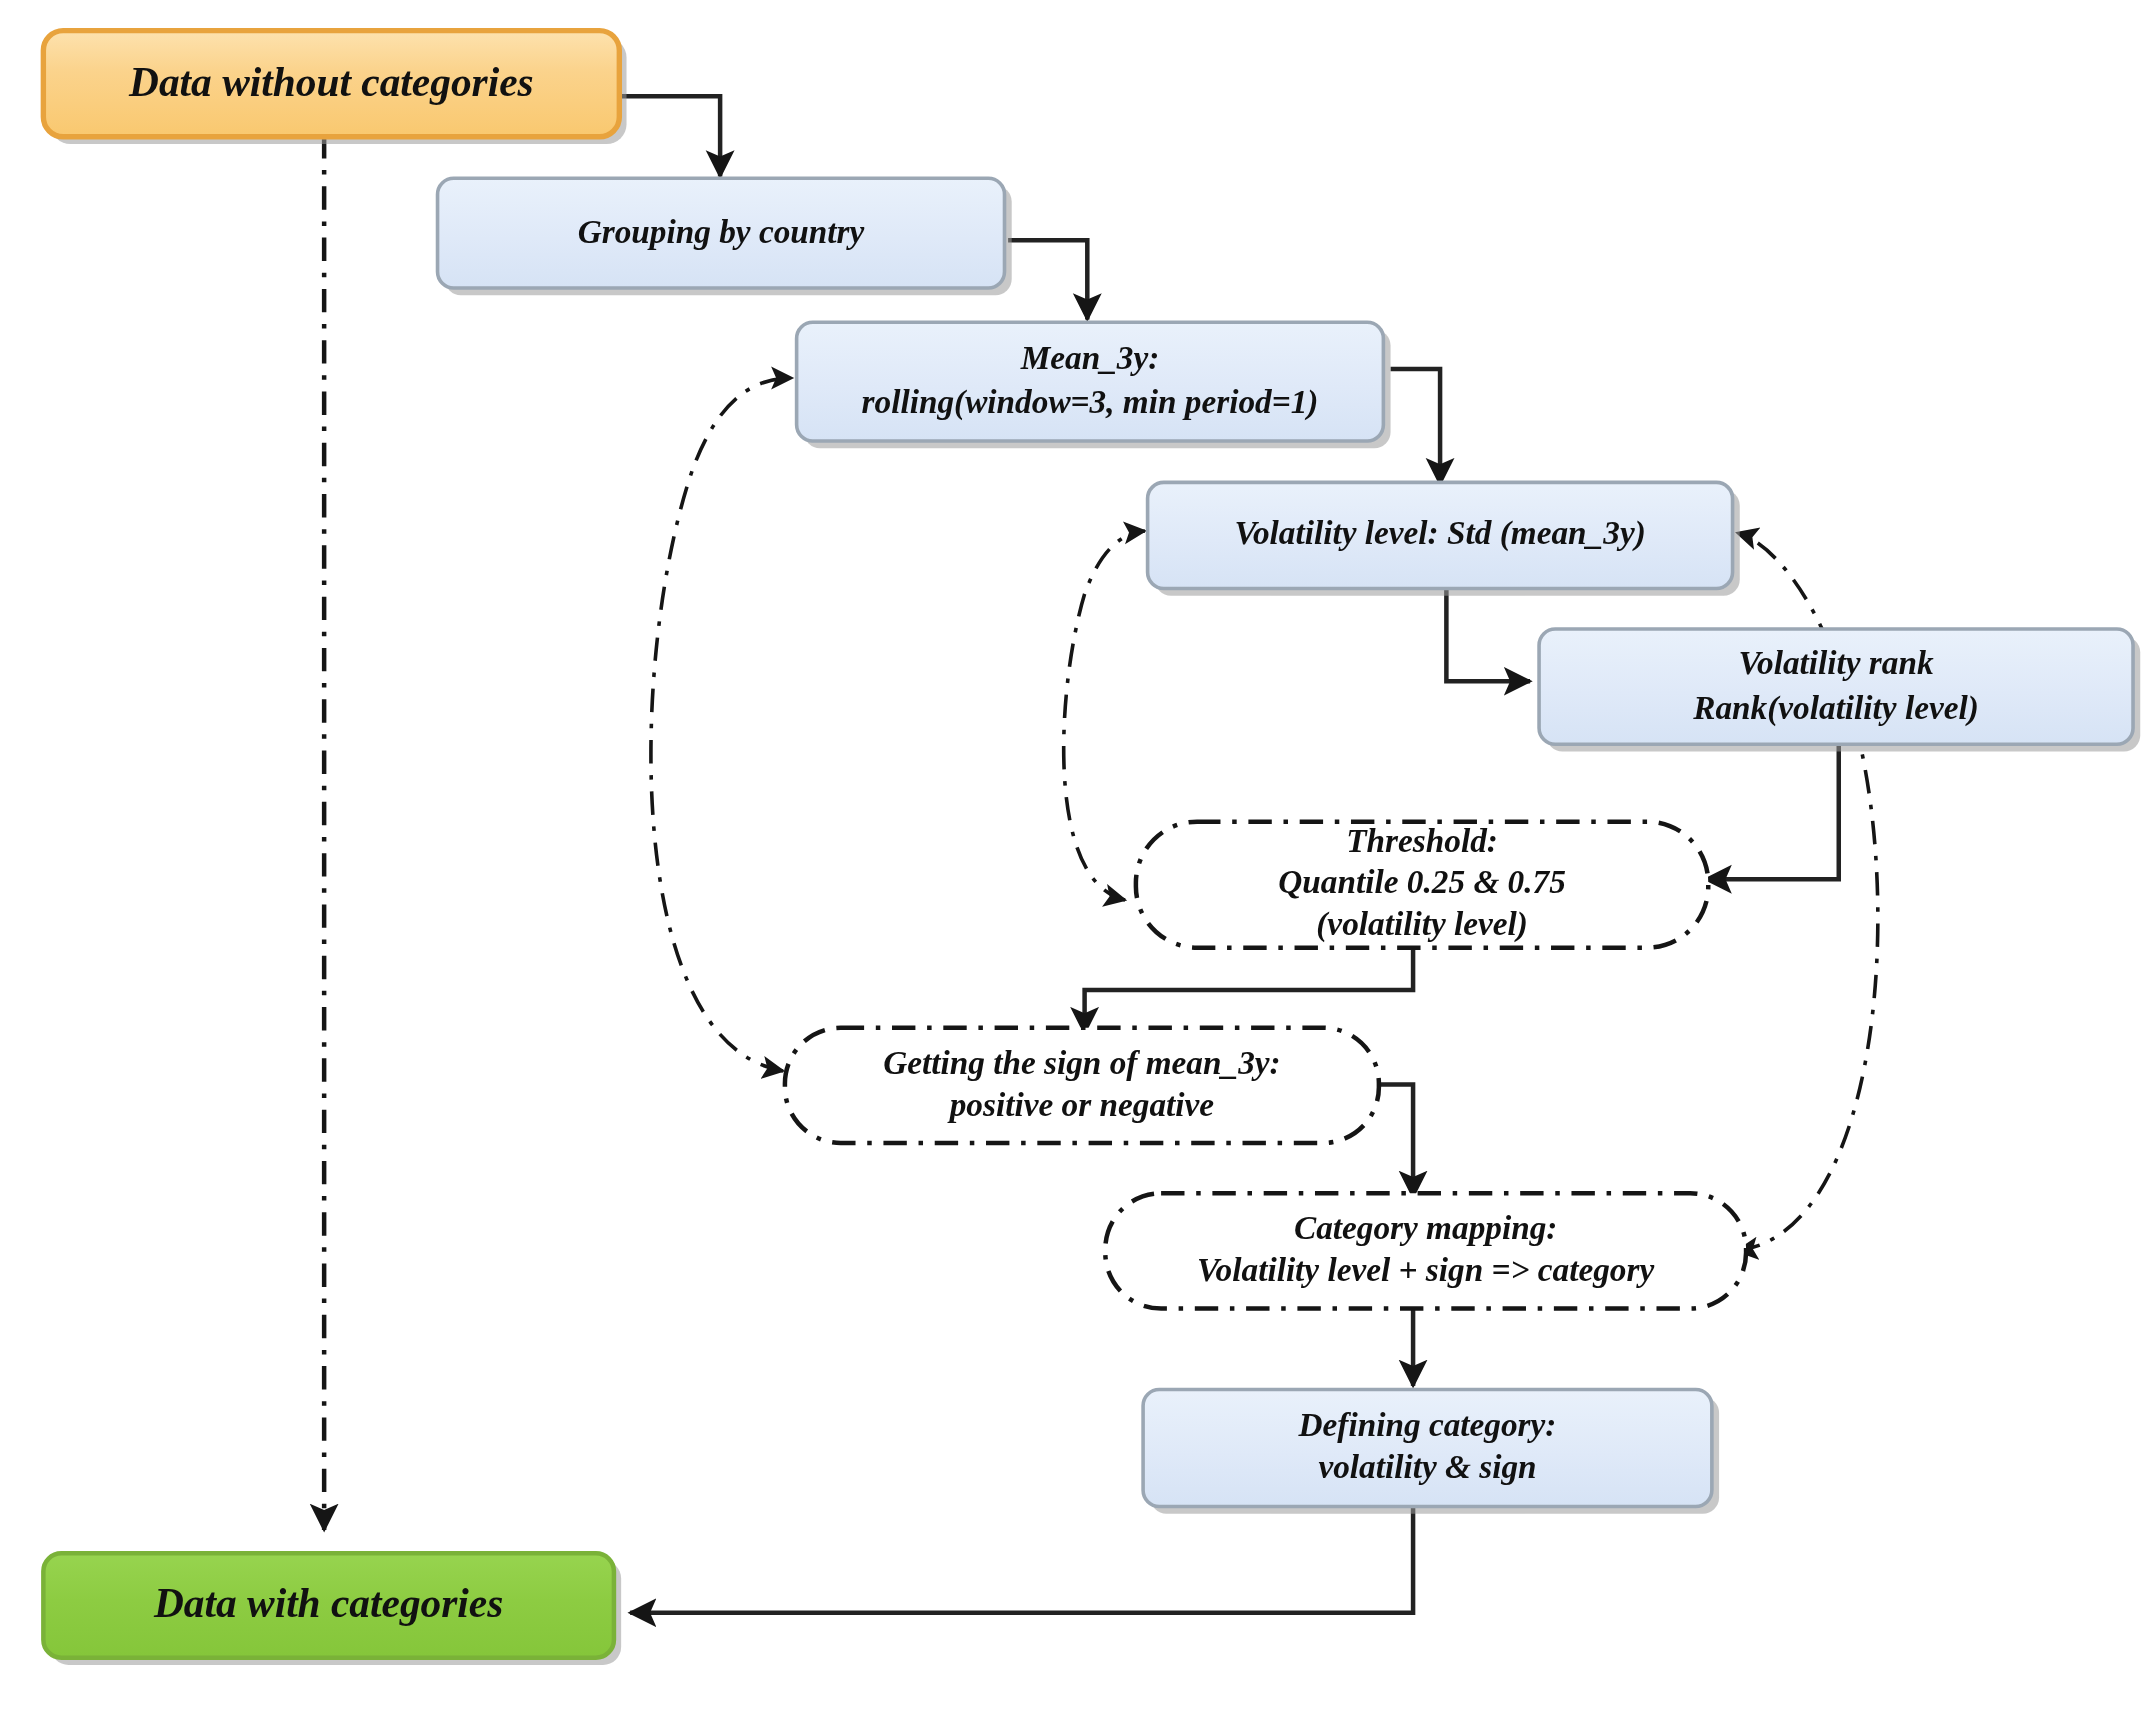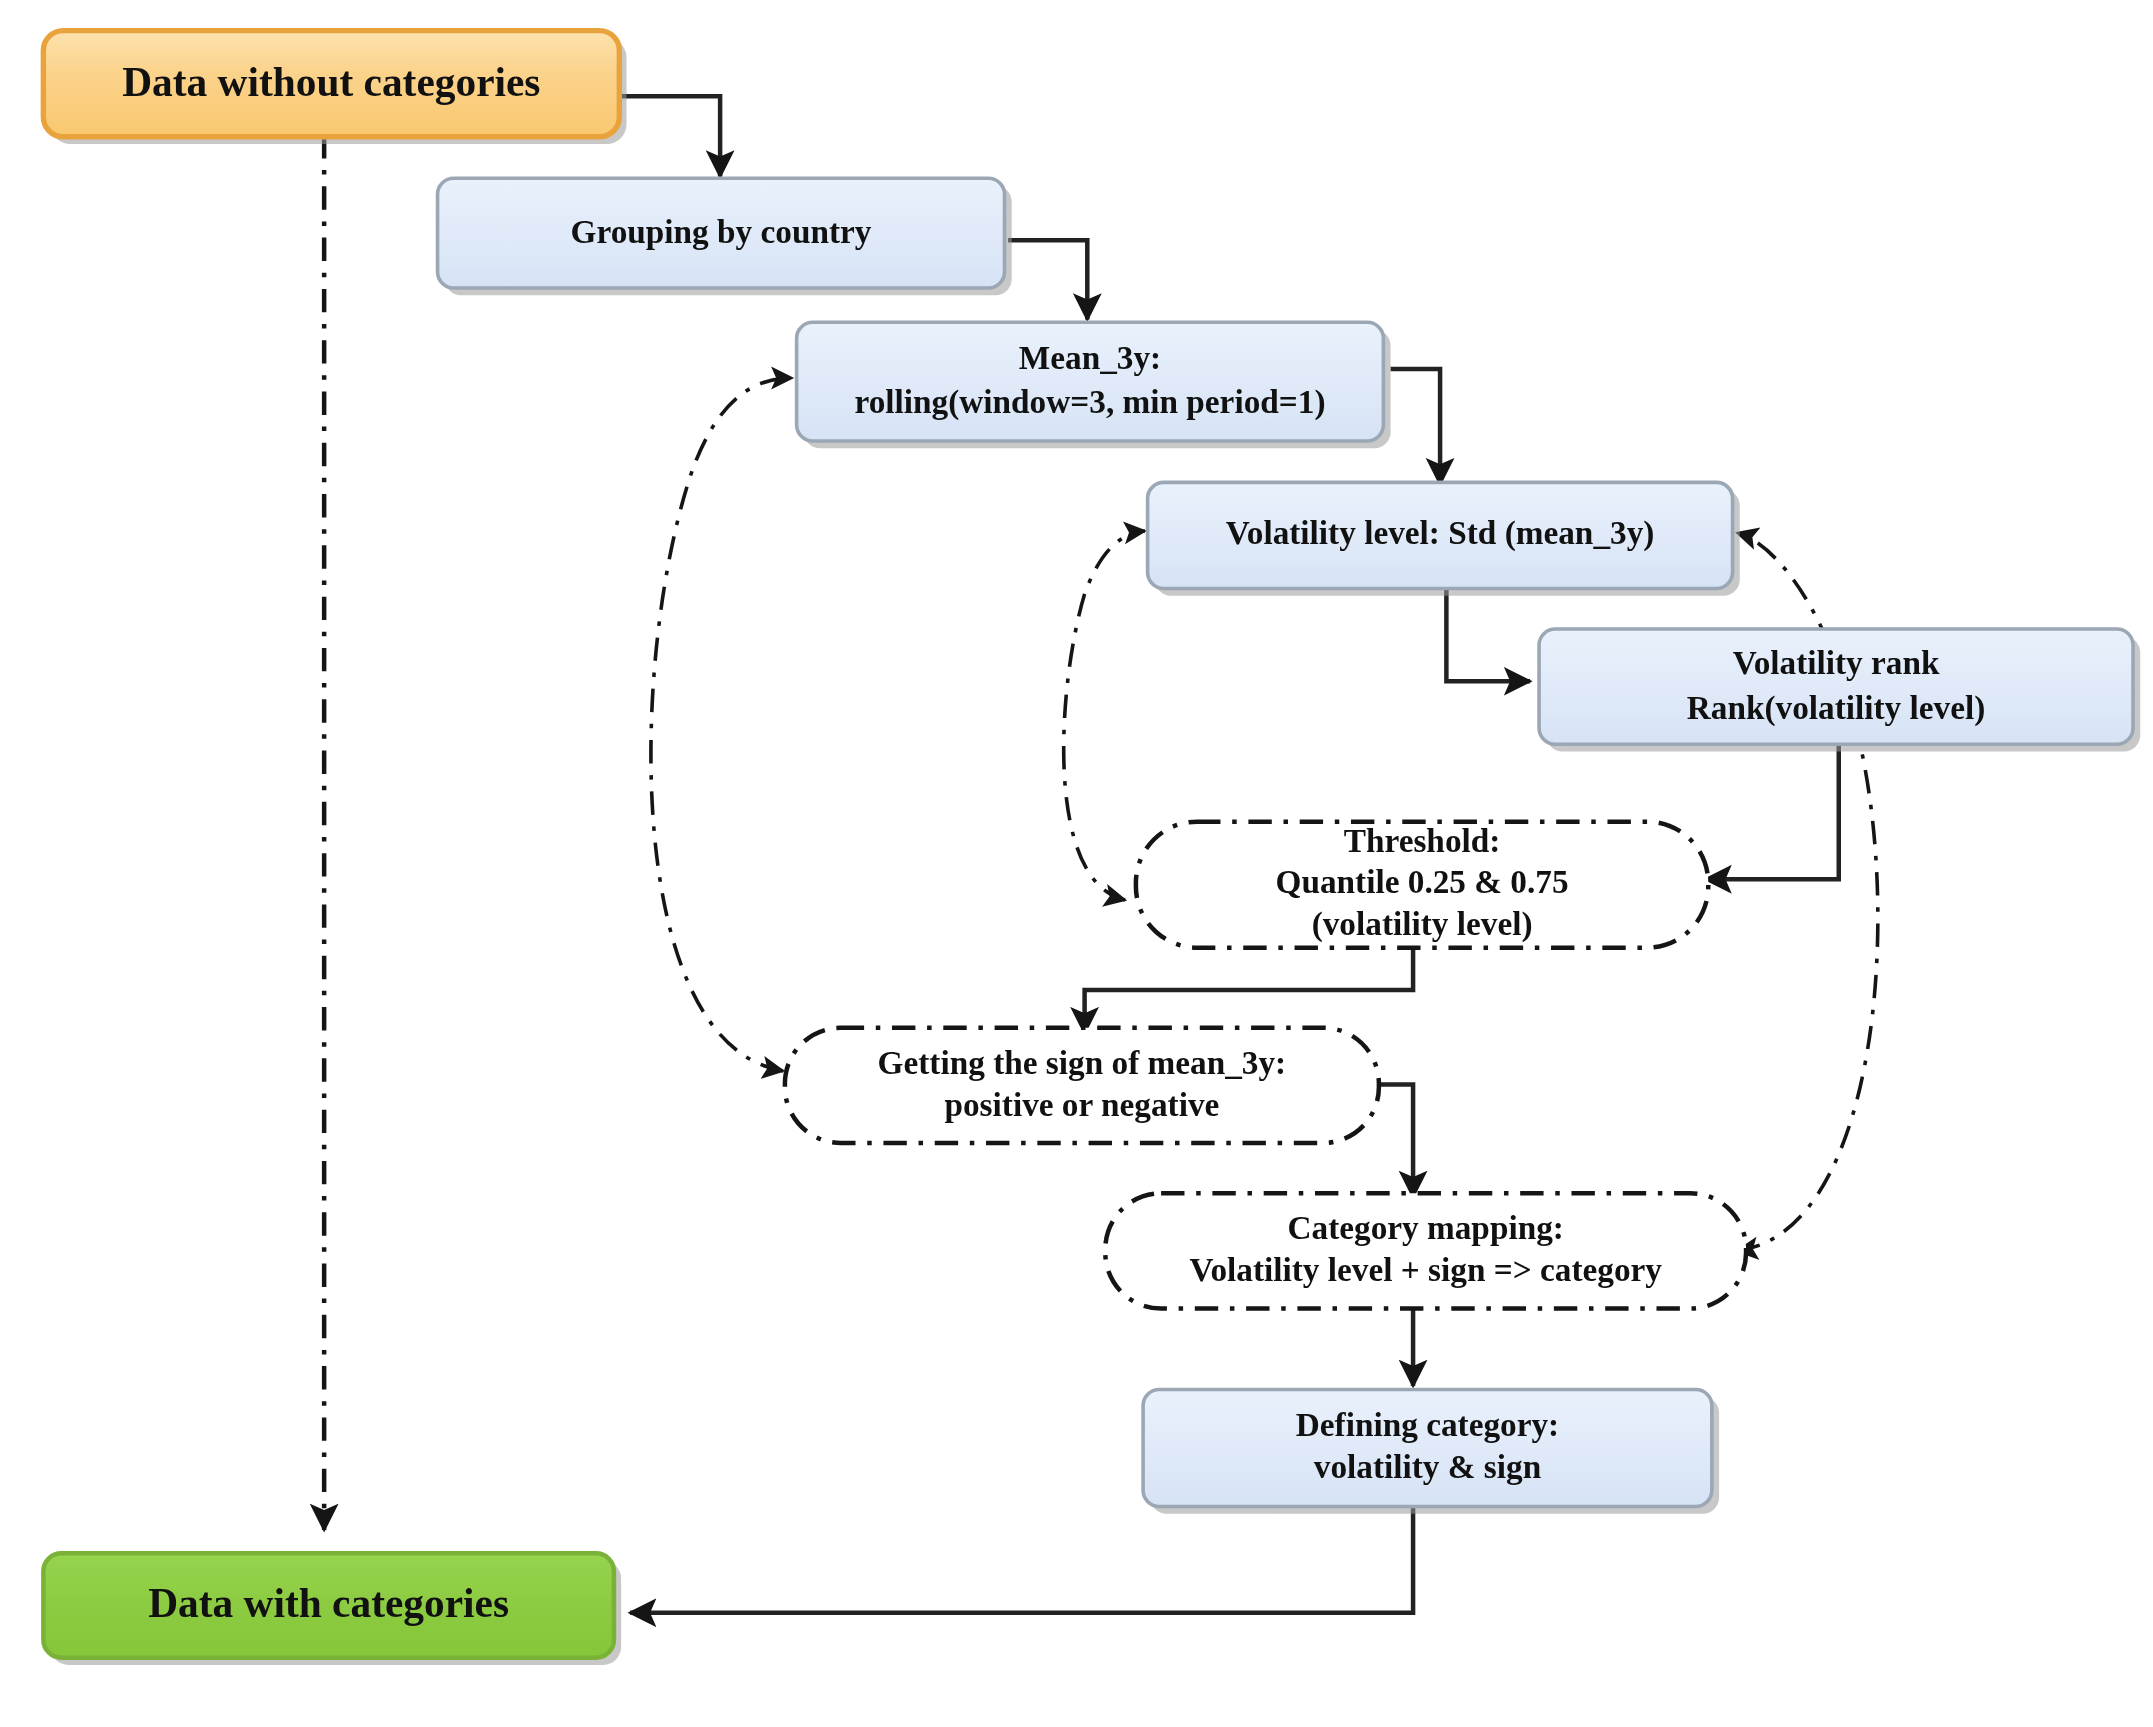--- a/index.html
+++ b/index.html
@@ -11,20 +11,21 @@
     width: 2153px;
     height: 1727px;
     font-family: "Liberation Serif", "DejaVu Serif", serif;
     overflow: hidden;
   }
   #flowchart-root {
     position: relative;
     width: 2153px;
     height: 1514px;
     background: #ffffff;
+    font-style: italic;
   }
   svg.diagram {
     position: absolute;
     top: 0;
     left: 0;
     width: 2153px;
     height: 1727px;
   }
   .node-label {
     font-family: "Liberation Serif", "DejaVu Serif", serif;

